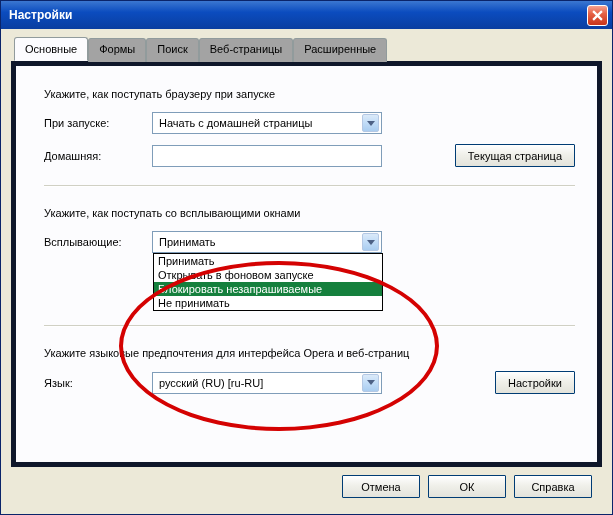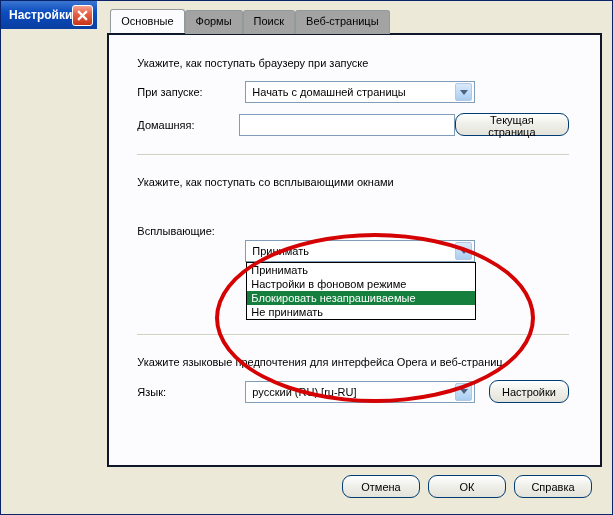--- a/index.html
+++ b/index.html
@@ -12,21 +12,21 @@
     height: 515px;
     overflow: hidden;
     position: relative;
   }
   .window {
     width: 613px;
     height: 515px;
     background: #ece9d8;
     border: 1px solid #0a246a;
     display: flex;
-    flex-direction: row;
+    flex-direction: column;
   }
   .titlebar {
     height: 28px;
     background: linear-gradient(to bottom, #3a6ea5 0%, #0a246a 8%, #2860c5 40%, #0a246a 100%);
     background: linear-gradient(to bottom, #2a6fd4 0%, #0c3ea2 50%, #2a6fd4 100%);
     background: linear-gradient(to bottom, #3b77d1 0%, #0b4cbf 40%, #0a3ea0 100%);
     color: #fff;
     display: flex;
     align-items: center;
     padding: 0 4px 0 8px;
@@ -73,23 +73,23 @@
   .tab.active {
     background: #fcfcfe;
     top: 0;
     padding-top: 5px;
     padding-bottom: 5px;
     z-index: 3;
     border-bottom: 1px solid #fcfcfe;
   }
   .tabpanel {
     flex: 1;
-    border: 2px solid #0f172a;
+    border: 5px solid #0f172a;
     background: #fcfcfe;
-    padding: 22px 31px 10px 28px;
+    padding: 22px 22px 10px 28px;
     position: relative;
     z-index: 1;
   }
   .section-label {
     margin-bottom: 12px;
     color: #000;
   }
   .row {
     display: flex;
     align-items: center;
@@ -125,21 +125,21 @@
     height: 22px;
     border: 1px solid #7f9db9;
     background: #fff;
     padding: 0 4px;
     font: inherit;
   }
   .btn {
     height: 23px;
     min-width: 80px;
     border: 1px solid #003c74;
-    border-radius: 9px;
+    border-radius: 1px;
     background: linear-gradient(to bottom, #ffffff 0%, #f0f0ea 45%, #e3e3db 100%);
     font: inherit;
     padding: 0 12px;
     cursor: pointer;
     color: #000;
   }
   .divider {
     height: 1px;
     border-top: 1px solid #d0d0c4;
     border-bottom: 1px solid #ffffff;
@@ -192,20 +192,21 @@
     </div>
   </div>
 
   <div class="client">
 
     <div class="tabstrip">
       <div class="tab active"><span>Основные</span></div>
       <div class="tab"><span>Формы</span></div>
       <div class="tab"><span>Поиск</span></div>
       <div class="tab"><span>Веб-страницы</span></div>
+      <div class="tab"><span>Расширенные</span></div>
     </div>
 
     <div class="tabpanel">
 
       <div class="section-label">Укажите, как поступать браузеру при запуске</div>
 
       <div class="row">
         <div class="lbl">При запуске:</div>
         <div class="select">
           <span class="sel-text">Начать с домашней страницы</span>
@@ -223,30 +224,30 @@
         <div style="flex:1"></div>
         <button class="btn">Текущая страница</button>
       </div>
 
       <div class="divider"></div>
 
       <div class="section-label">Укажите, как поступать со всплывающими окнами</div>
 
       <div class="row" style="position:relative;">
         <div class="lbl">Всплывающие:</div>
-        <div class="select" style="position:relative;margin-top:40px;">
+        <div class="select" style="position:relative;">
           <span class="sel-text">Принимать</span>
           <span class="sel-btn">
             <svg viewBox="0 0 8 5">
                 <path d="M0 0 L8 0 L4 5 Z"></path>
               </svg>
           </span>
           <div class="dropdown-list">
             <div class="opt">Принимать</div>
-            <div class="opt">Настройки в фоновом режиме</div>
+            <div class="opt">Открывать в фоновом запуске</div>
             <div class="opt selected">Блокировать незапрашиваемые</div>
             <div class="opt">Не принимать</div>
           </div>
         </div>
       </div>
 
       <div style="height:58px;"></div>
 
       <div class="divider" style="margin-top:4px;"></div>
 

